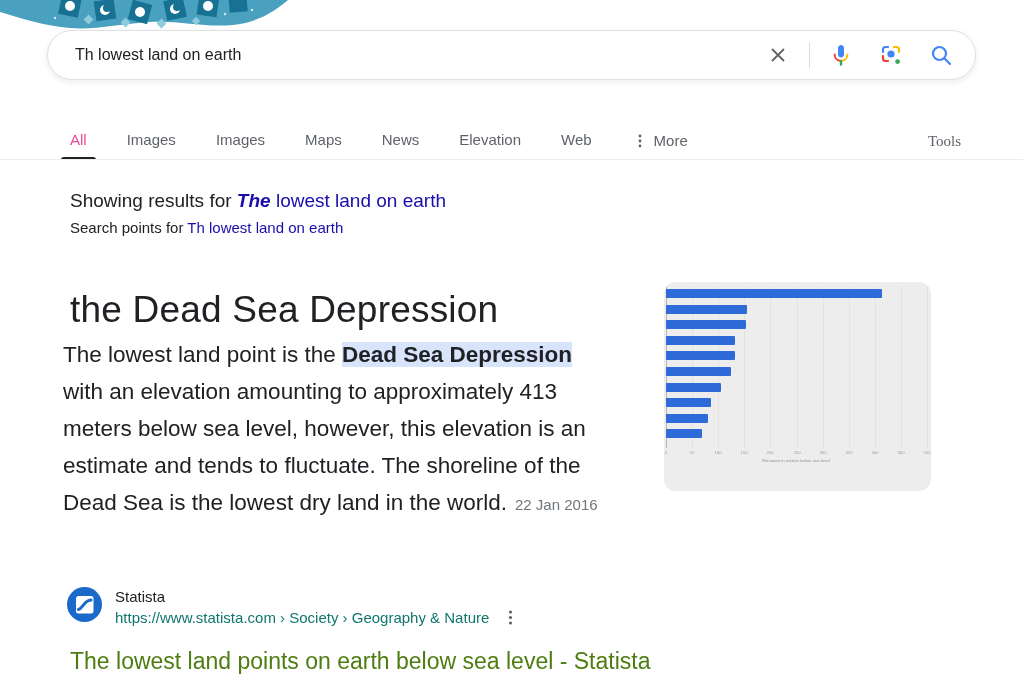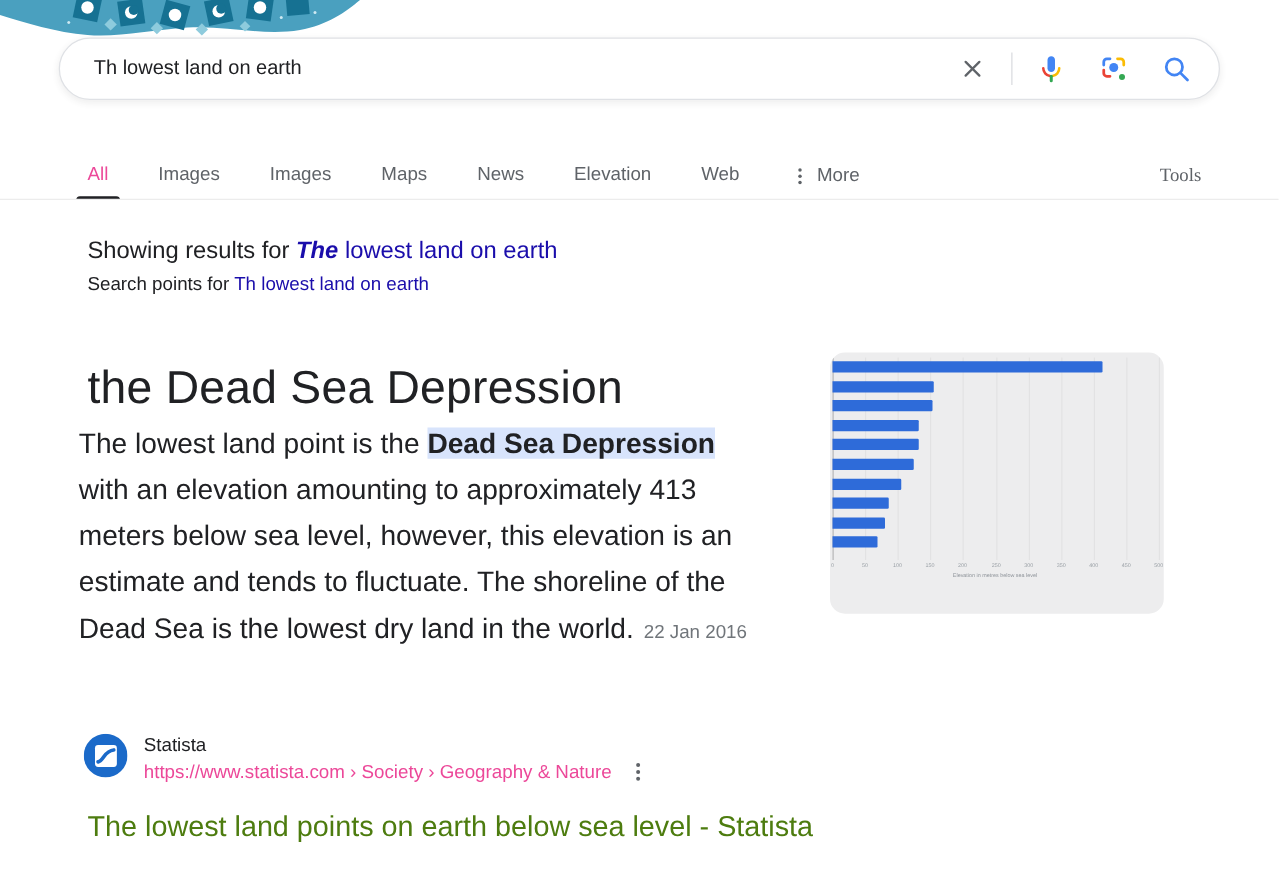--- a/index.html
+++ b/index.html
@@ -61,21 +61,21 @@
   .ttick{position:absolute;top:168px;font-size:6px;color:#9aa0a6;transform:translateX(-50%) scale(0.72);}
   .tcaption{
     position:absolute;left:132px;top:176px;transform:translateX(-50%) scale(0.72);
     font-size:6px;color:#8f949a;white-space:nowrap;
   }
   
   .source{position:absolute;left:67px;top:587px;display:flex;}
   .favicon{width:35px;height:35px;margin-right:13px;cursor:pointer;flex:none;}
   .src-name{font-size:15px;color:#202124;cursor:pointer;line-height:18px;margin-top:1px;}
   .src-url-row{display:flex;align-items:center;margin-top:3px;}
-  .src-url{font-size:15px;color:#ec4899;cursor:pointer;}
+  .src-url{font-size:15px;color:#0f766e;cursor:pointer;}
   .src-menu{background:none;border:none;padding:0 2px;margin-left:12px;cursor:pointer;display:flex;align-items:center;}
   
   .result-title{position:absolute;left:70px;top:648px;font-size:23px;color:#4d7c0f;text-decoration:none;cursor:pointer;}
 </style>
 </head>
 <body>
 
 <svg class="doodle" viewBox="0 0 292 30" aria-hidden="true">
   <path d="M0,0 H288 C276,10 262,20 240,24 C210,29 180,20 150,22 C120,24 95,30 70,28 C45,26 20,18 0,12 Z" fill="#4aa0bf"></path>
   <g>

